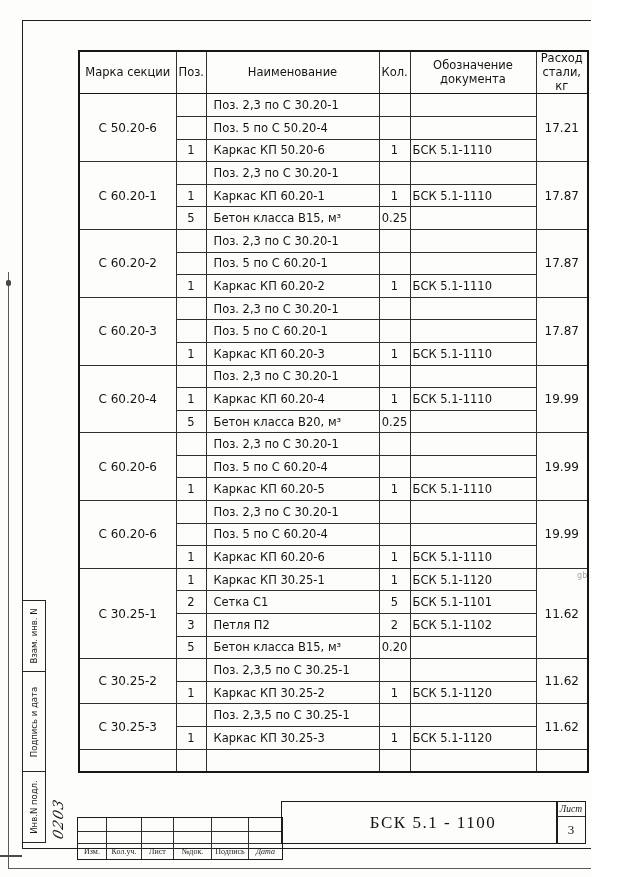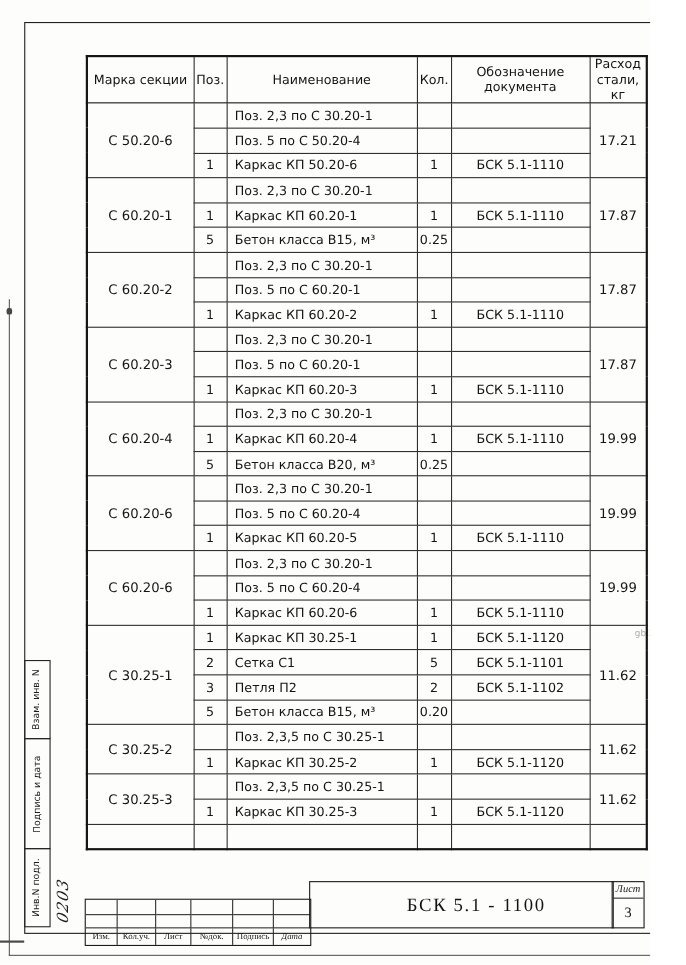--- a/index.html
+++ b/index.html
@@ -33,21 +33,21 @@
   table.spec th, table.spec td{border:1px solid #303030;padding:0 2px;
              white-space:nowrap;overflow:hidden;vertical-align:middle;}
   table.spec thead tr{height:41px;}
   table.spec thead th{font-weight:normal;font-size:11.5px;line-height:1.2;
              text-align:center;white-space:normal;border-bottom:1.6px solid #161616;}
   table.spec tbody tr{height:22.6px;}
   .c-mark{text-align:center;font-size:12px;margin-left:44px;}
   .c-pos{text-align:center;}
   .c-name{text-align:left;padding-left:7px !important;}
   .c-qty{text-align:center;padding:0 1px !important;}
-  .c-doc{text-align:center;}
+  .c-doc{text-align:left;}
   .c-steel{text-align:center;font-size:12px;}
   tr.sec td{border-top:1.4px solid #1c1c1c;}
 
   
   .side-box{position:absolute;left:22px;width:24px;border:1px solid #262626;
             box-sizing:border-box;display:flex;align-items:center;justify-content:center;}
   .side-box span{transform:rotate(-90deg);white-space:nowrap;font-size:8.5px;color:#1c1c1c;}
   .side-1{top:600px;height:72px;}
   .side-2{top:671px;height:101px;}
   .side-3{top:771px;height:72px;}

